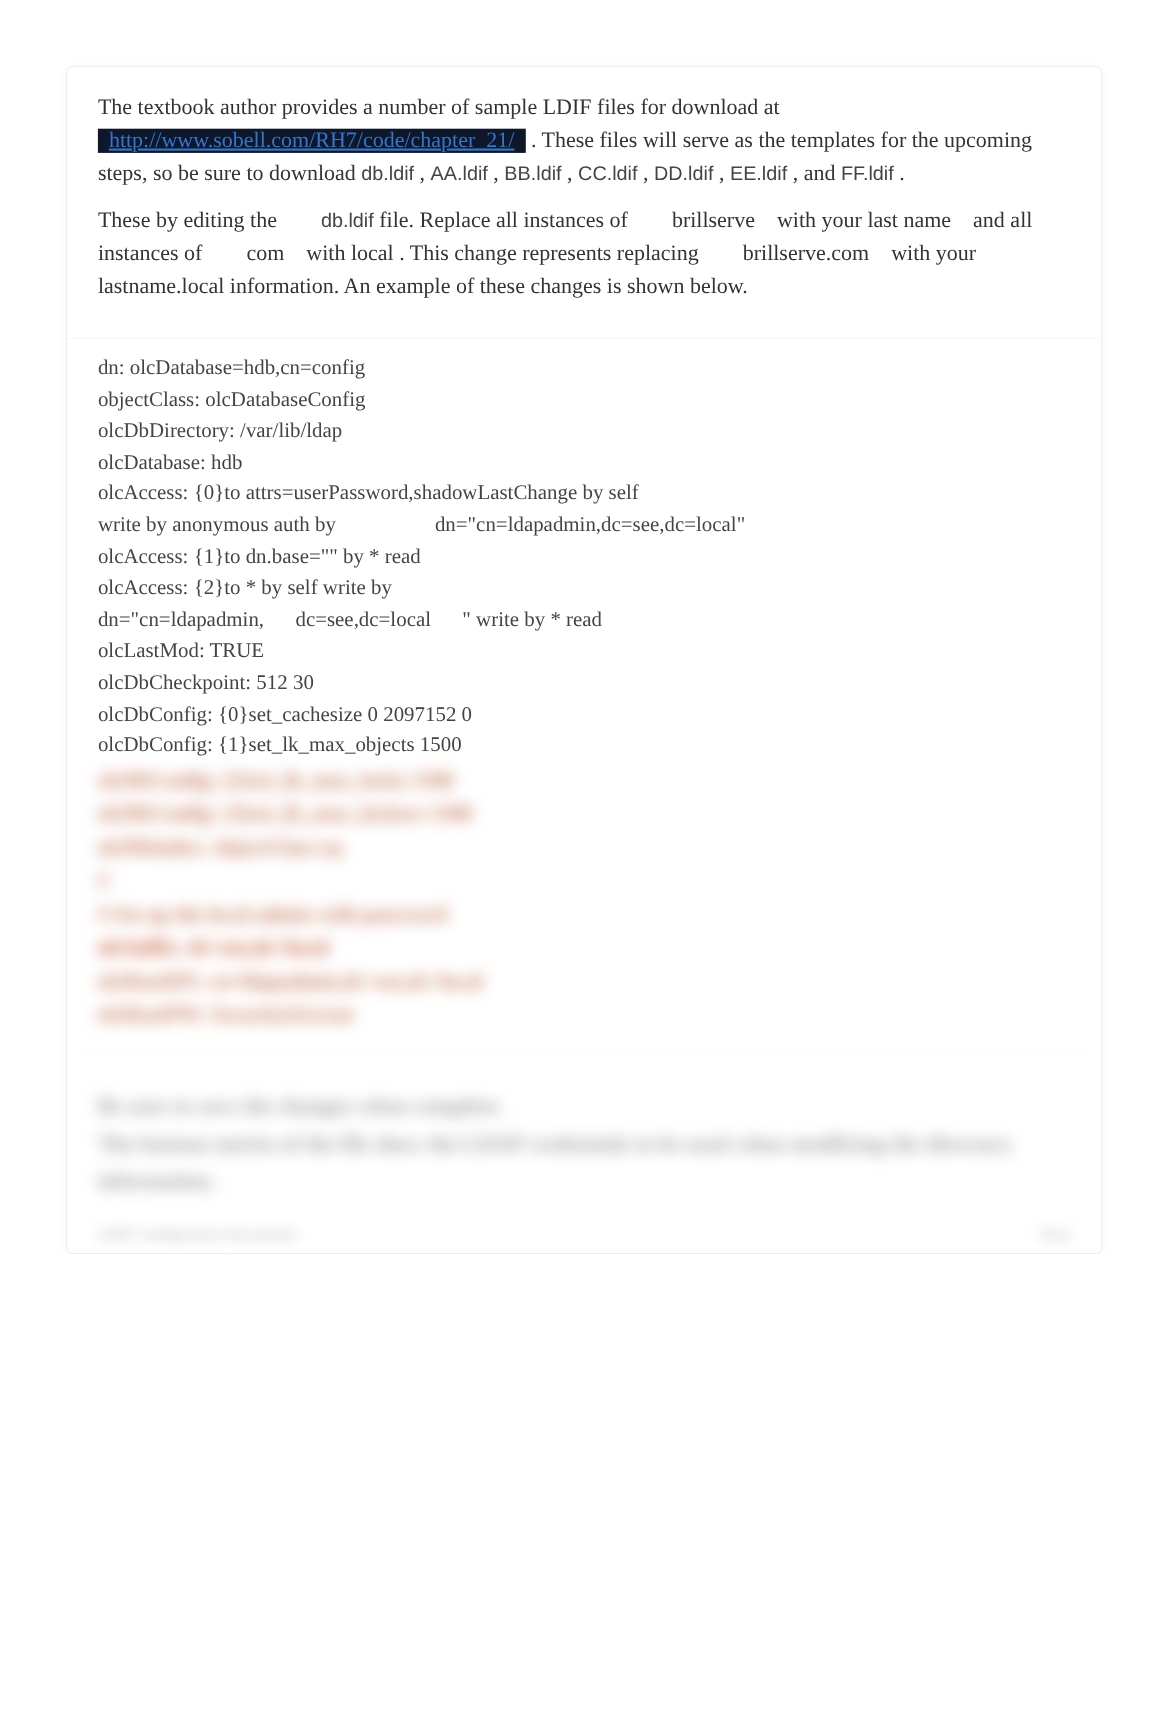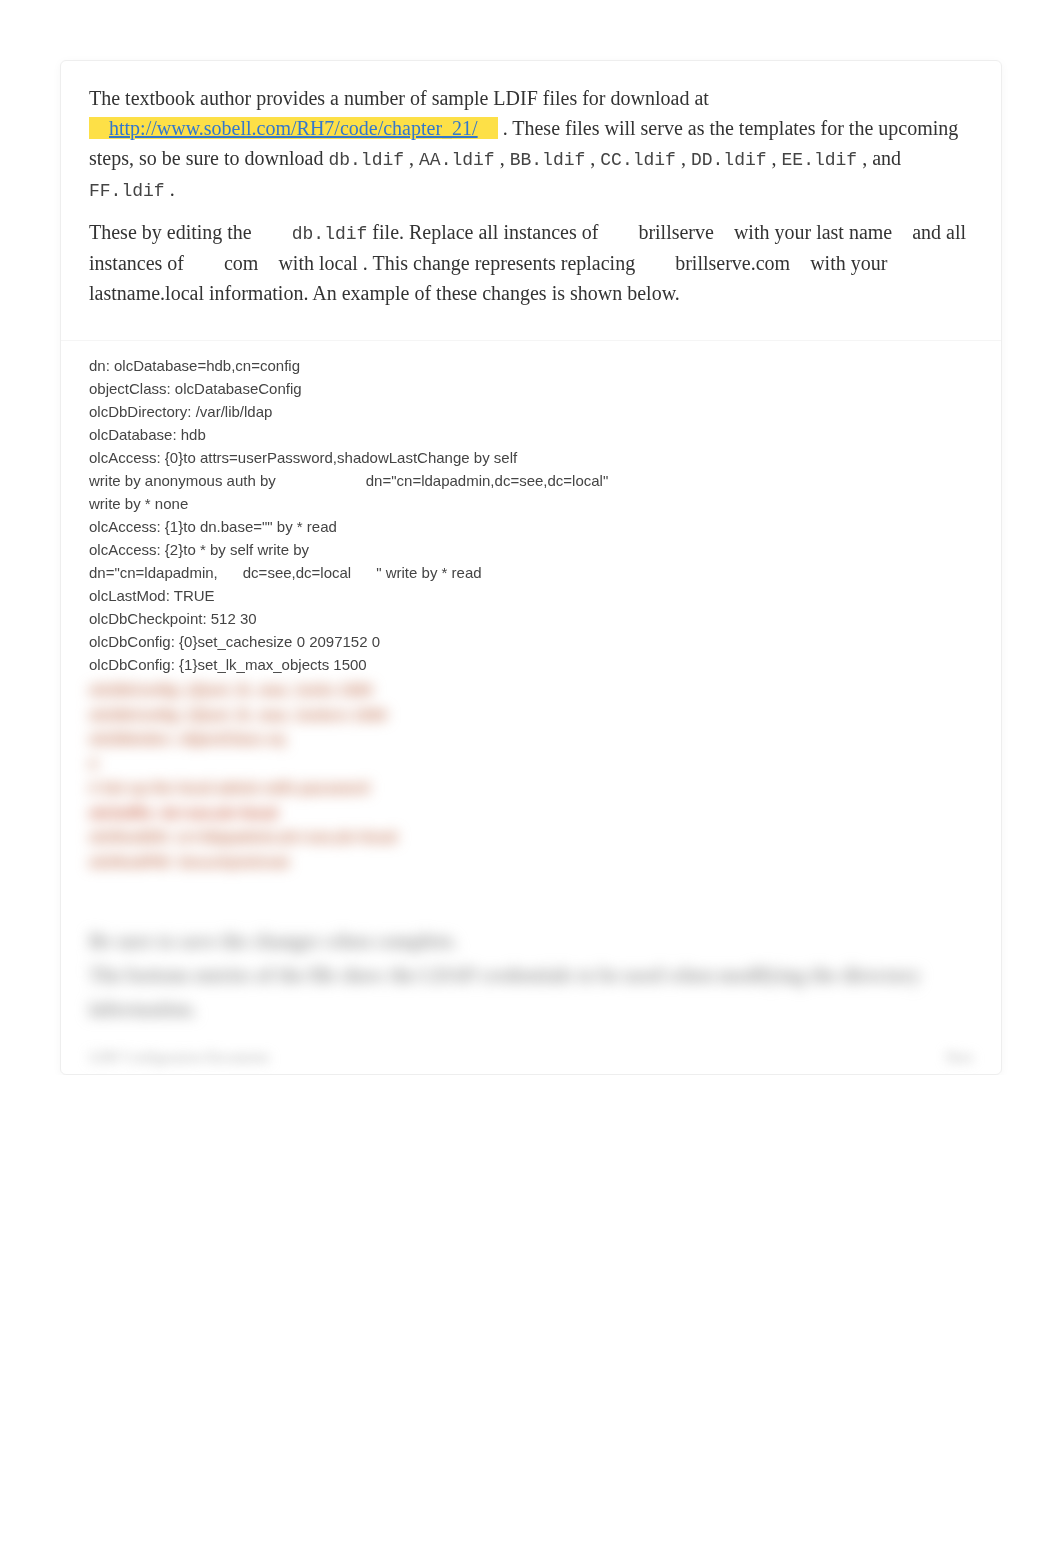--- a/index.html
+++ b/index.html
@@ -21,33 +21,33 @@
     }
     .text-section {
       padding: 22px 28px 20px 28px;
       line-height: 1.5;
     }
     .text-section p {
       margin: 0 0 12px 0;
     }
     .link {
       color: #3377cc;
-      background: #fde047;
-      padding: 0 20px;
+      background: #0f172a;
+      padding: 0 10px;
     }
     .mono {
-      font-family: Liberation Mono, monospace;
+      font-family: Liberation Sans, sans-serif;
       font-size: 18px;
       color: #444;
     }
     .emph-name { font-family: Georgia, serif; margin-top: 20px; }
     .code-section {
       padding: 14px 28px 18px 28px;
-      font-family: Liberation Sans, sans-serif;
-      font-size: 15px;
+      font-family: Liberation Serif, serif;
+      font-size: 19px;
       line-height: 1.4;
       color: #444;
       border-top: 1px solid rgba(0,0,0,0.04);
       position: relative;
     }
     .code-line {
       white-space: normal;
       margin-bottom: 2px;
     }
     .gap { display:inline-block; width: 90px;}
@@ -137,21 +137,20 @@
 
   <div class="code-section">
     <div class="code-line">dn: olcDatabase=hdb,cn=config</div>
     <div class="code-line">objectClass: olcDatabaseConfig</div>
     <div class="code-line">olcDbDirectory: /var/lib/ldap</div>
     <div class="code-line">olcDatabase: hdb</div>
     <div class="code-line">olcAccess: {0}to attrs=userPassword,shadowLastChange by self</div>
     <div class="code-line">
       <span>write by anonymous auth by</span><span class="gap"></span><span>dn="cn=ldapadmin,dc=see,dc=local"</span>
     </div>
-    <div class="code-line">write by * none</div>
     <div class="code-line">olcAccess: {1}to dn.base="" by * read</div>
     <div class="code-line">olcAccess: {2}to * by self write by</div>
     <div class="code-line">
       <span>dn="cn=ldapadmin,</span>&nbsp;&nbsp;&nbsp;&nbsp;&nbsp;&nbsp;<span>dc=see,dc=local</span>&nbsp;&nbsp;&nbsp;&nbsp;&nbsp;&nbsp;<span>" write by * read</span>
     </div>
     <div class="code-line">olcLastMod: TRUE</div>
     <div class="code-line">olcDbCheckpoint: 512 30</div>
     <div class="code-line">olcDbConfig: {0}set_cachesize 0 2097152 0</div>
     <div class="code-line">olcDbConfig: {1}set_lk_max_objects 1500</div>
 

